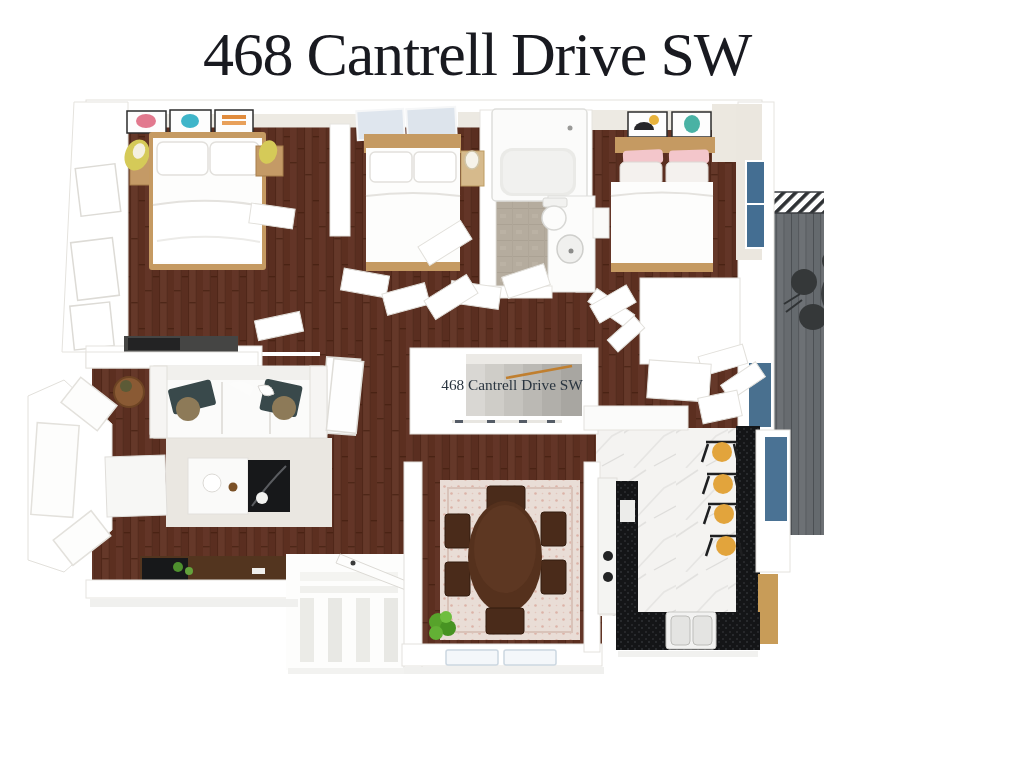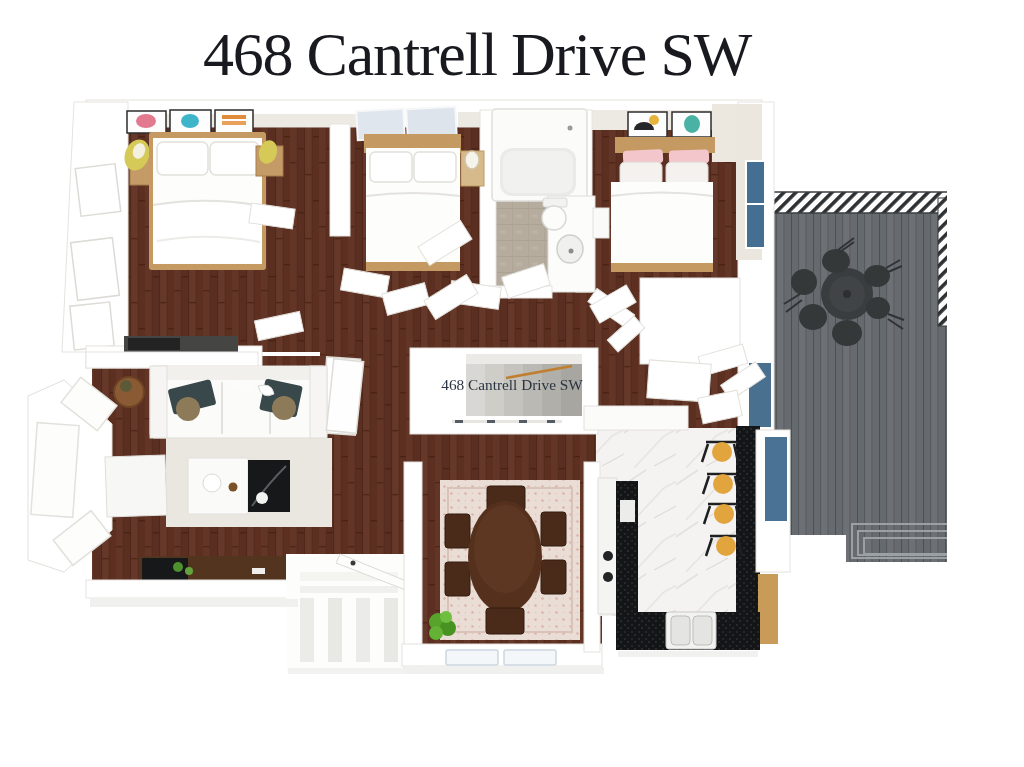--- a/index.html
+++ b/index.html
@@ -1,16 +1,16 @@
 <!DOCTYPE html>
 <html><head>
 <meta charset="utf-8">
 <style>
 html,body{margin:0;padding:0;background:#fff;}
-#page{position:relative;width:947px;height:767px;background:#fff;overflow:hidden;
+#page{position:relative;width:824px;height:767px;background:#fff;overflow:hidden;
 font-family:"Liberation Serif", serif;}
 svg{display:block;}
 </style>
 </head>
 <body>
 <div id="page">
 <svg width="1024" height="767" viewBox="0 0 1024 767" xmlns="http://www.w3.org/2000/svg">
 <defs>
 <pattern id="wd" width="29" height="64" patternUnits="userSpaceOnUse">
   <rect width="29" height="64" fill="#5e3123"></rect>

